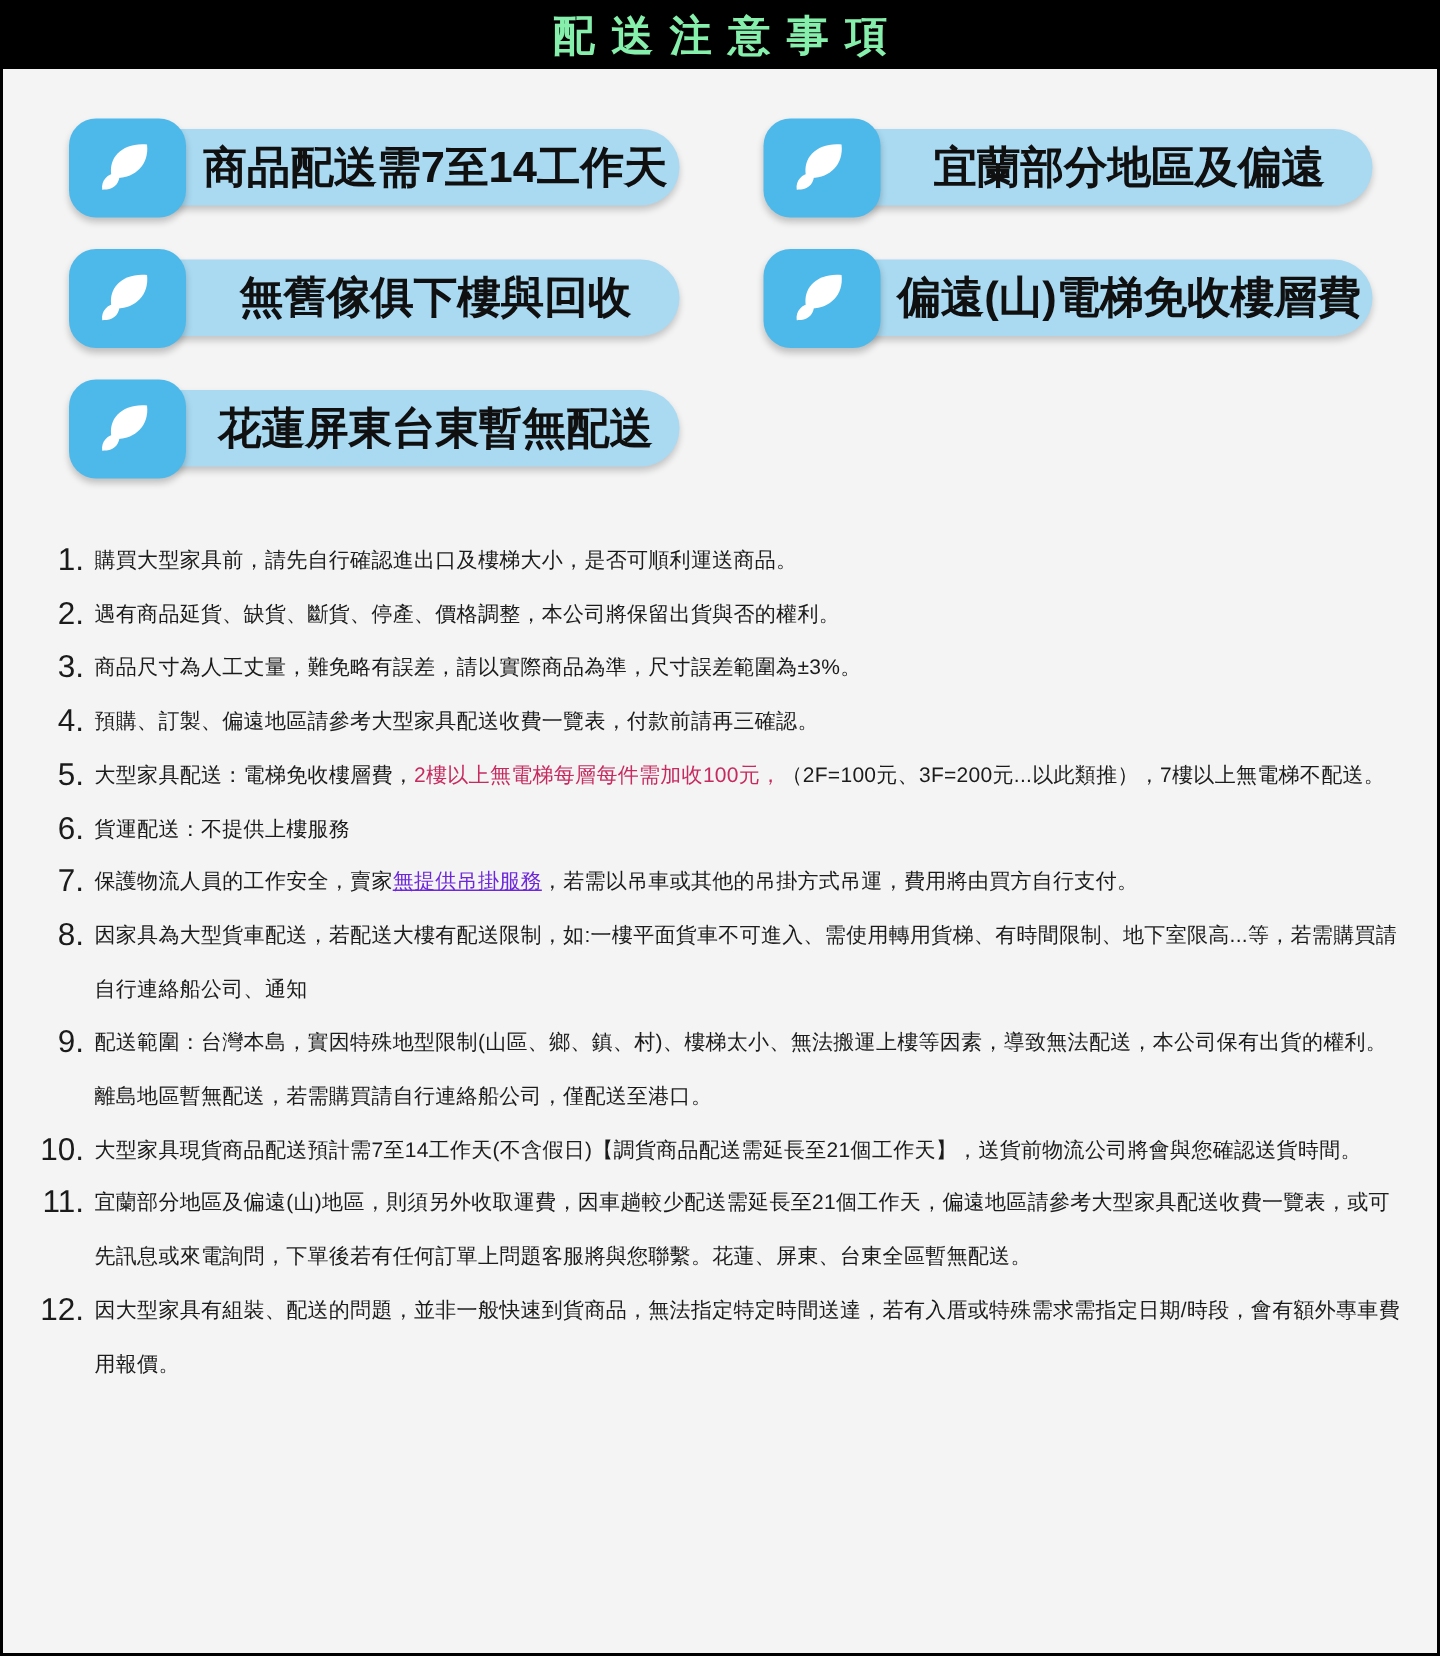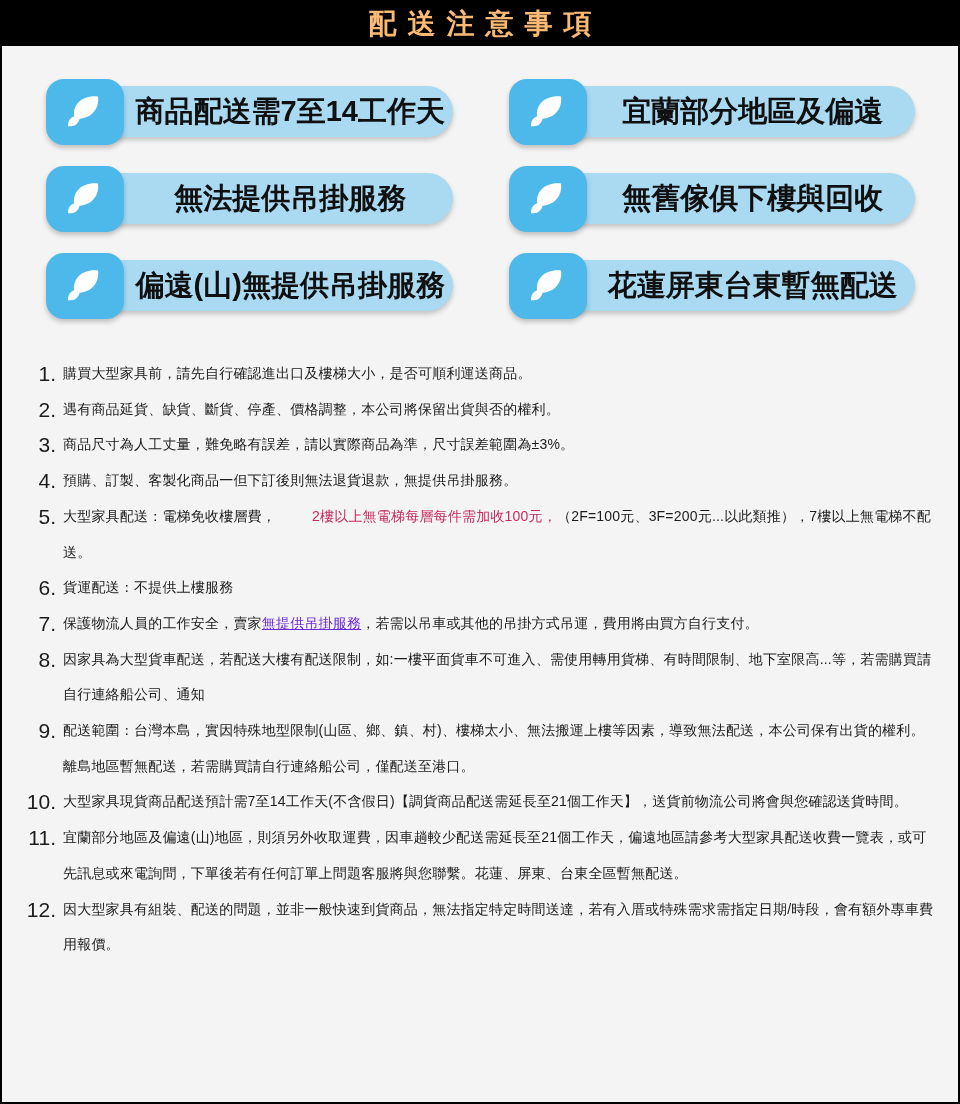--- a/index.html
+++ b/index.html
@@ -15,21 +15,21 @@
     border:2px solid #000;
     overflow:hidden;
   }
   
   .header {
     height:44px;
     background:#000;
     display:flex; align-items:center; justify-content:center;
   }
   .header .title {
-    color:#fdba74;
+    color:#86efac;
     font-size:28px;
     font-weight:bold;
     letter-spacing:11px;
     padding-left:11px;
     white-space:nowrap;
   }
   
   .badges {
     display:grid;
     grid-template-columns:1fr 1fr;
@@ -74,21 +74,21 @@
     color:#1b1b1b;
   }
   .note-text {
     flex:1;
     font-size:14px;
     line-height:35.7px;
     color:#1b1b1b;
     letter-spacing:0.2px;
   }
   .seg-normal { color:#1b1b1b; }
-  .seg-red { color:#c62b60;margin-left:36px; }
+  .seg-red { color:#c62b60; }
   .seg-red-underline { color:#6d28d9; text-decoration:underline; }
 </style>
 </head>
 <body>
 
 <div class="page">
 
   <div class="header">
     <div class="title">配送注意事項</div>
   </div>
@@ -112,47 +112,36 @@
         <span class="label">宜蘭部分地區及偏遠</span>
       </div>
       <div class="iconbox">
         <svg viewBox="0 0 60 56" width="46" height="43" aria-hidden="true">
           <path d="M16 34 C13 18 26 5 47 7 C49 24 37 36 21 36 C18.5 36 16.5 35.4 16 34 Z" fill="#ffffff"></path>
           <path d="M8 46 C7 38 13 31 23 32 C24 40 18 46.5 11 46 C9.6 45.9 8.3 46.5 8 46 Z" fill="#ffffff"></path>
         </svg>
       </div>
     </div>
 
-    <div class="badge">
-      <div class="pill">
-        <span class="label">無法提供吊掛服務</span>
-      </div>
-      <div class="iconbox">
-        <svg viewBox="0 0 60 56" width="46" height="43" aria-hidden="true">
-          <path d="M16 34 C13 18 26 5 47 7 C49 24 37 36 21 36 C18.5 36 16.5 35.4 16 34 Z" fill="#ffffff"></path>
-          <path d="M8 46 C7 38 13 31 23 32 C24 40 18 46.5 11 46 C9.6 45.9 8.3 46.5 8 46 Z" fill="#ffffff"></path>
-        </svg>
-      </div>
-    </div>
 
     <div class="badge">
       <div class="pill">
         <span class="label">無舊傢俱下樓與回收</span>
       </div>
       <div class="iconbox">
         <svg viewBox="0 0 60 56" width="46" height="43" aria-hidden="true">
           <path d="M16 34 C13 18 26 5 47 7 C49 24 37 36 21 36 C18.5 36 16.5 35.4 16 34 Z" fill="#ffffff"></path>
           <path d="M8 46 C7 38 13 31 23 32 C24 40 18 46.5 11 46 C9.6 45.9 8.3 46.5 8 46 Z" fill="#ffffff"></path>
         </svg>
       </div>
     </div>
 
     <div class="badge">
       <div class="pill">
-        <span class="label">偏遠(山)無提供吊掛服務</span>
+        <span class="label">偏遠(山)電梯免收樓層費</span>
       </div>
       <div class="iconbox">
         <svg viewBox="0 0 60 56" width="46" height="43" aria-hidden="true">
           <path d="M16 34 C13 18 26 5 47 7 C49 24 37 36 21 36 C18.5 36 16.5 35.4 16 34 Z" fill="#ffffff"></path>
           <path d="M8 46 C7 38 13 31 23 32 C24 40 18 46.5 11 46 C9.6 45.9 8.3 46.5 8 46 Z" fill="#ffffff"></path>
         </svg>
       </div>
     </div>
 
     <div class="badge">
@@ -177,21 +166,21 @@
       <div class="note-item">
         <span class="note-num">2.</span>
         <div class="note-text"><span class="seg-normal">遇有商品延貨、缺貨、斷貨、停產、價格調整，本公司將保留出貨與否的權利。</span></div>
       </div>
       <div class="note-item">
         <span class="note-num">3.</span>
         <div class="note-text"><span class="seg-normal">商品尺寸為人工丈量，難免略有誤差，請以實際商品為準，尺寸誤差範圍為±3%。</span></div>
       </div>
       <div class="note-item">
         <span class="note-num">4.</span>
-        <div class="note-text"><span class="seg-normal">預購、訂製、客製化商品一但下訂後則無法退貨退款，無提供吊掛服務。</span></div>
+        <div class="note-text"><span class="seg-normal">預購、訂製、偏遠地區請參考大型家具配送收費一覽表，付款前請再三確認。</span></div>
       </div>
       <div class="note-item">
         <span class="note-num">5.</span>
         <div class="note-text"><span class="seg-normal">大型家具配送：電梯免收樓層費，</span><span class="seg-red">2樓以上無電梯每層每件需加收100元，</span><span class="seg-normal">（2F=100元、3F=200元...以此類推），7樓以上無電梯不配送。</span></div>
       </div>
       <div class="note-item">
         <span class="note-num">6.</span>
         <div class="note-text"><span class="seg-normal">貨運配送：不提供上樓服務</span></div>
       </div>
       <div class="note-item">

